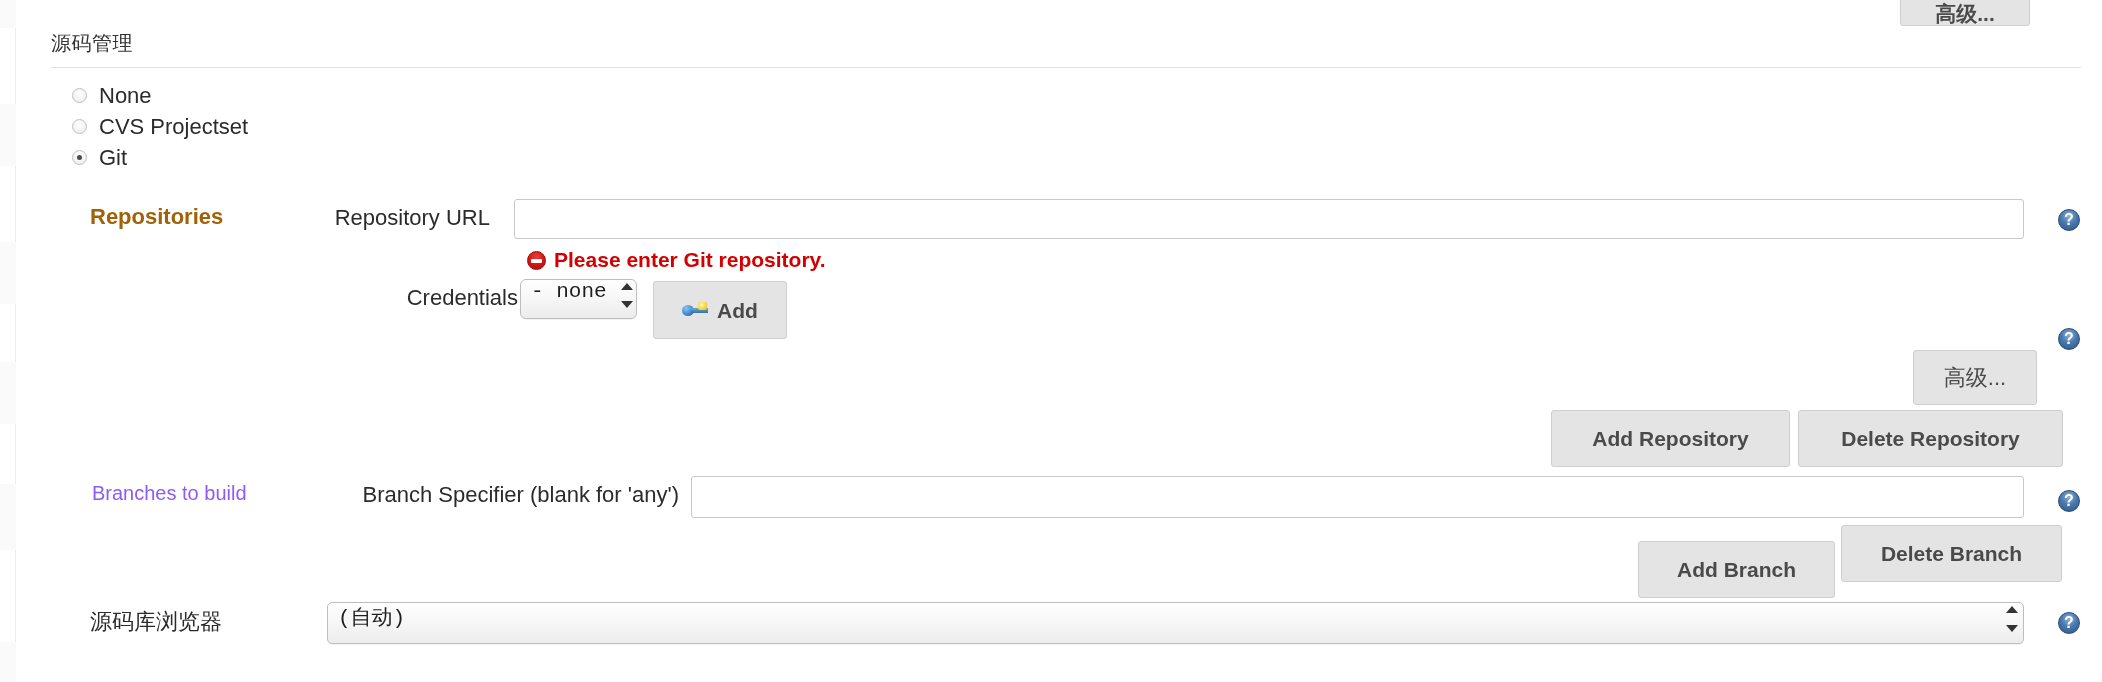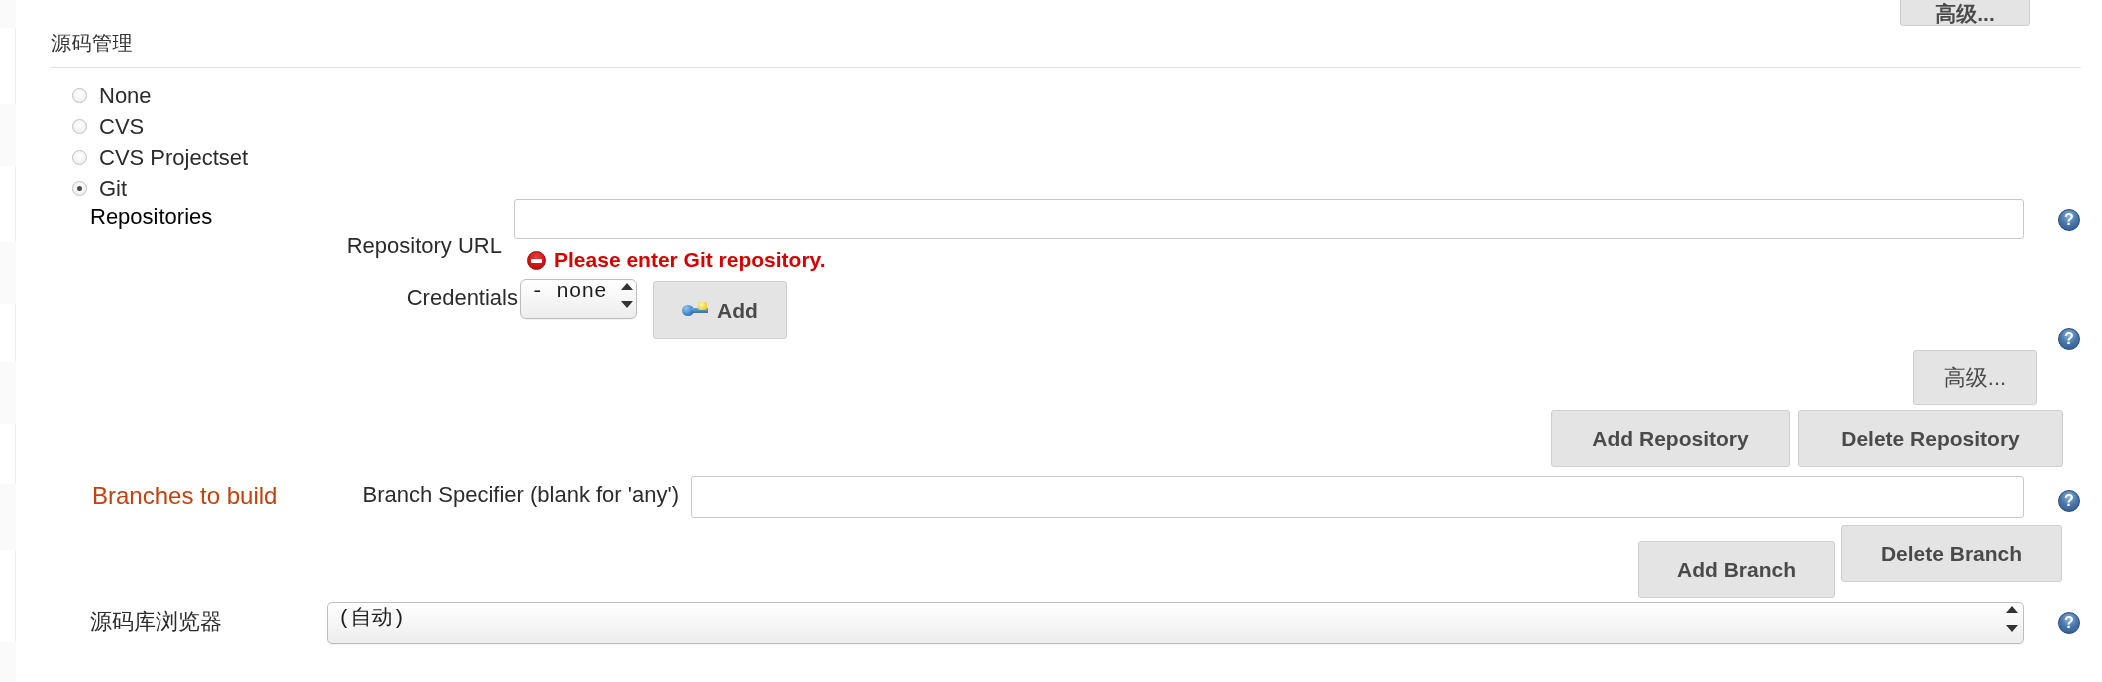--- a/index.html
+++ b/index.html
@@ -127,28 +127,29 @@
     font-size: 22px;
     color: #2b2b2b;
   }
 
   
   #repositories-group-label {
     position: absolute;
     left: 73px;
     top: 204px;
     font-size: 22px;
-    color: #000000;
+    color: #a16207;
+    font-weight: bold;
   }
   #branches-group-label {
     position: absolute;
     left: 75px;
     top: 482px;
-    font-size: 24px;
-    color: #c2410c;
+    font-size: 20px;
+    color: #8b5cf6;
   }
   #repo-browser-group-label {
     position: absolute;
     left: 73px;
     top: 607px;
     font-size: 22px;
     color: #2b2b2b;
   }
 
   
@@ -404,40 +405,36 @@
     <div class="rule"></div>
   </div>
 
   <div class="radio-list">
 
     <div class="radio-row">
       <span class="radio"></span>
       <span class="radio-label">None</span>
     </div>
 
-    <div class="radio-row">
-      <span class="radio"></span>
-      <span class="radio-label">CVS</span>
-    </div>
 
     <div class="radio-row">
       <span class="radio"></span>
       <span class="radio-label">CVS Projectset</span>
     </div>
 
     <div class="radio-row">
       <span class="radio checked"></span>
       <span class="radio-label">Git</span>
     </div>
 
   </div>
 
   <div id="repositories-group-label">Repositories</div>
 
-  <div class="field-label" style="left:300px; top:205px; width:185px;margin-top:28px;">Repository URL</div>
+  <div class="field-label" style="left:288px; top:205px; width:185px;">Repository URL</div>
 
   <input class="text-input" id="repository-url-input" type="text" placeholder="" style="">
 
   <div class="help-icon" id="help-repository-url"></div>
 
   <div class="error-row">
     <span class="error-icon"></span>
     <span class="error-text">Please enter Git repository.</span>
   </div>
 

